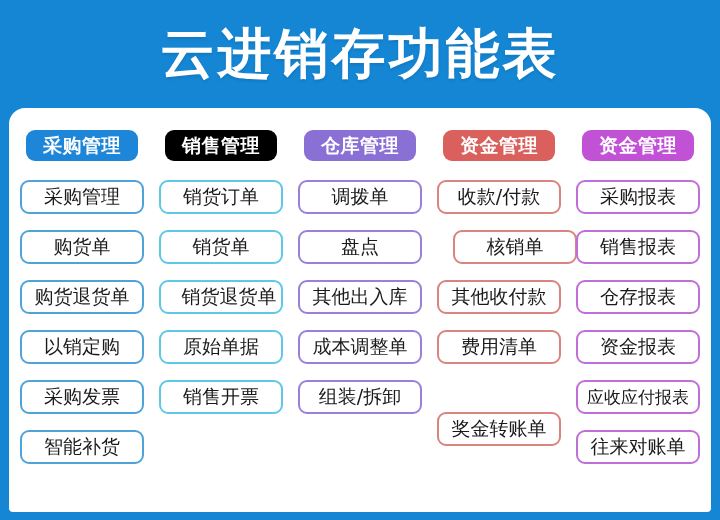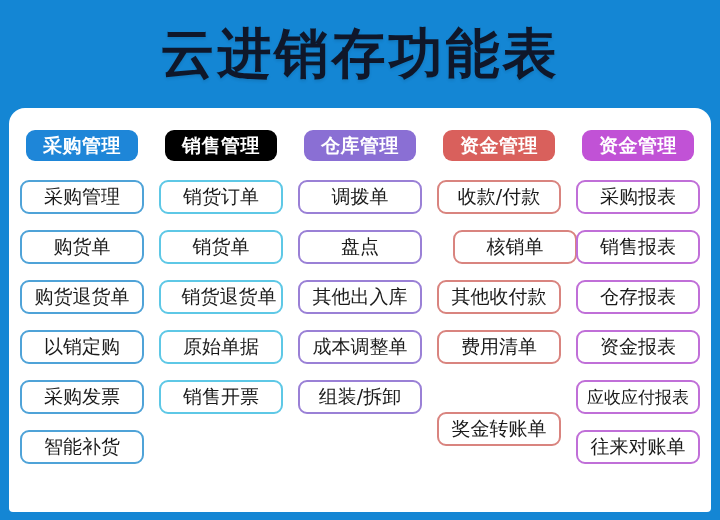--- a/index.html
+++ b/index.html
@@ -103,21 +103,21 @@
   .item.tight {
     font-size: 17px;
   }
 </style>
 </head>
 <body>
 
 <div id="poster" style="background: rgb(20, 134, 212);">
 
   <div id="title-bar">
-    <div id="title-text" style="color: #0f172a;">云进销存功能表</div>
+    <div id="title-text" style="color: #ffffff;">云进销存功能表</div>
   </div>
 
   <div id="panel" style="background: rgb(255, 255, 255);">
     <div id="columns">
         <div class="column">
           <div class="col-header" style="background: rgb(30, 134, 216);">采购管理</div>
           <div class="item" style="border-color: rgb(79, 163, 216);">采购管理</div>
           <div class="item" style="border-color: rgb(79, 163, 216);">购货单</div>
           <div class="item" style="border-color: rgb(79, 163, 216);">购货退货单</div>
           <div class="item" style="border-color: rgb(79, 163, 216);">以销定购</div>

